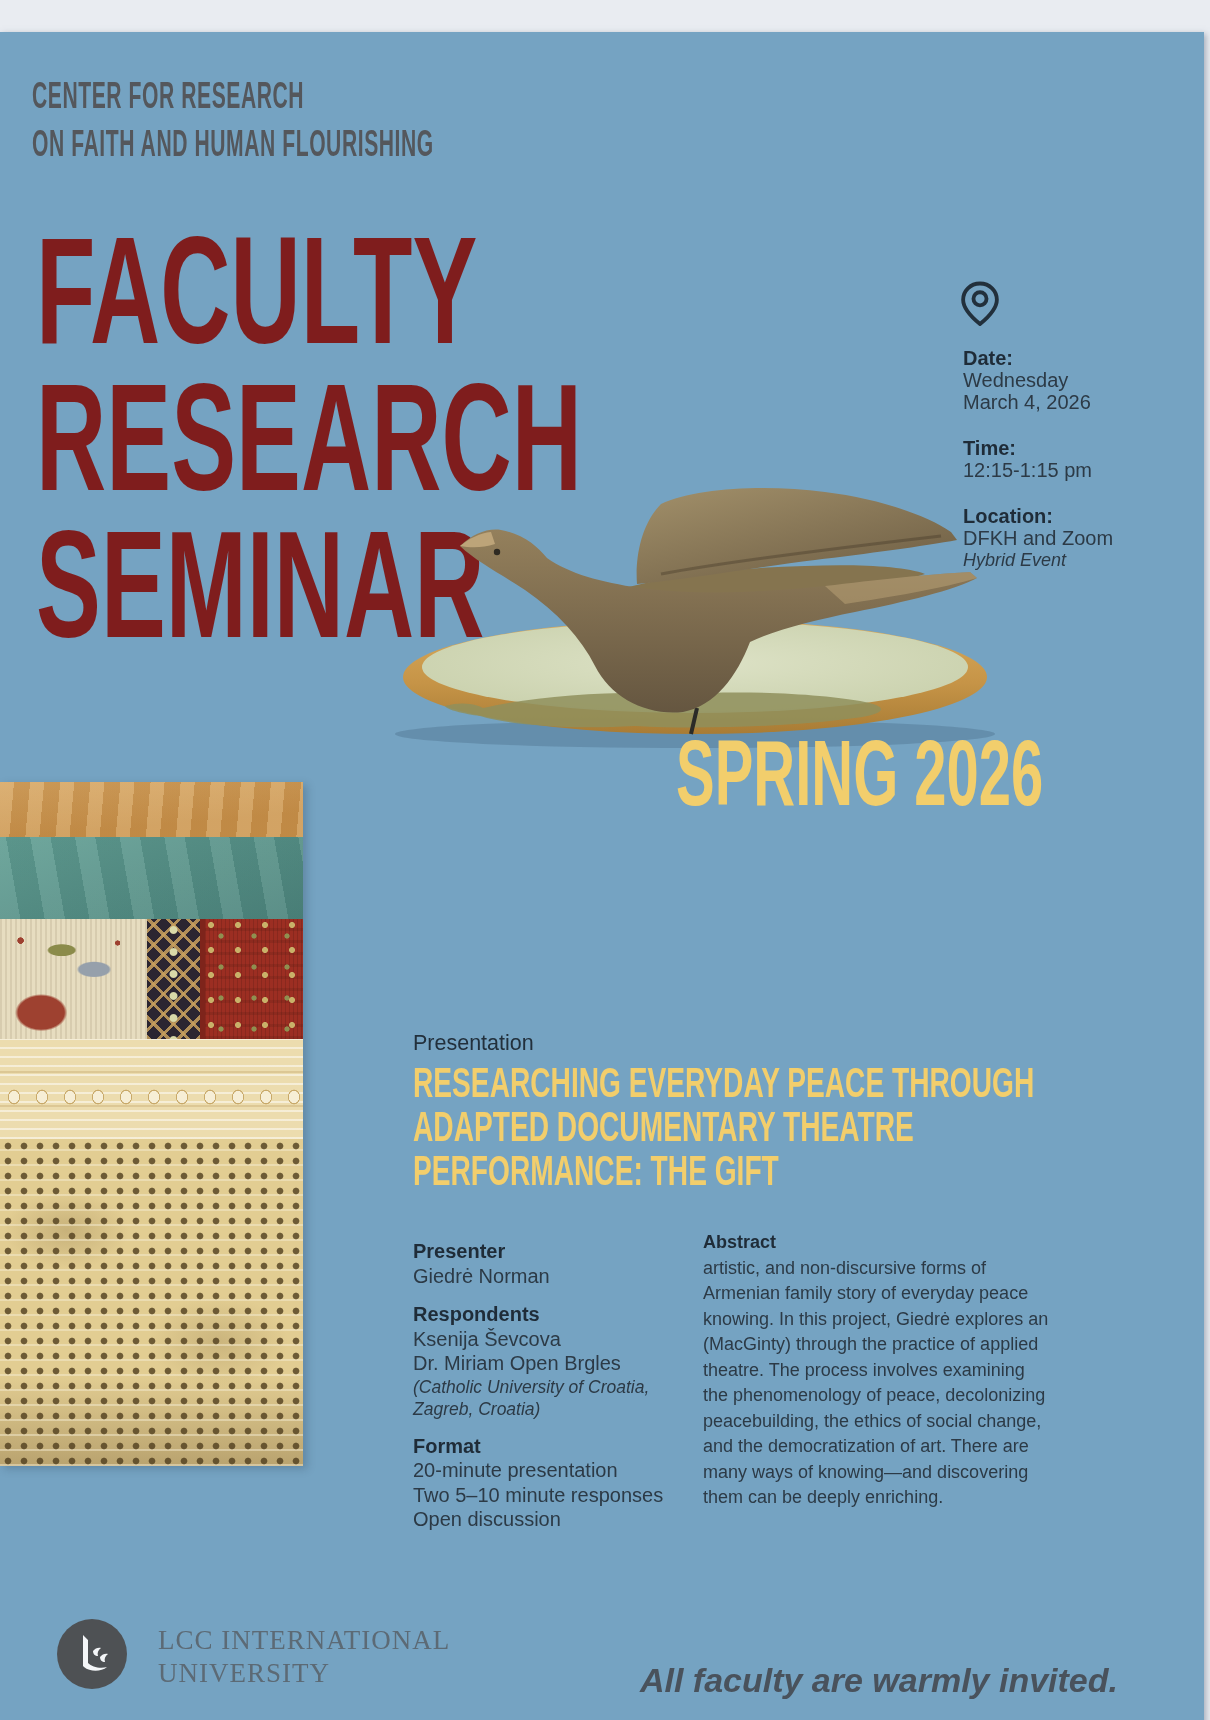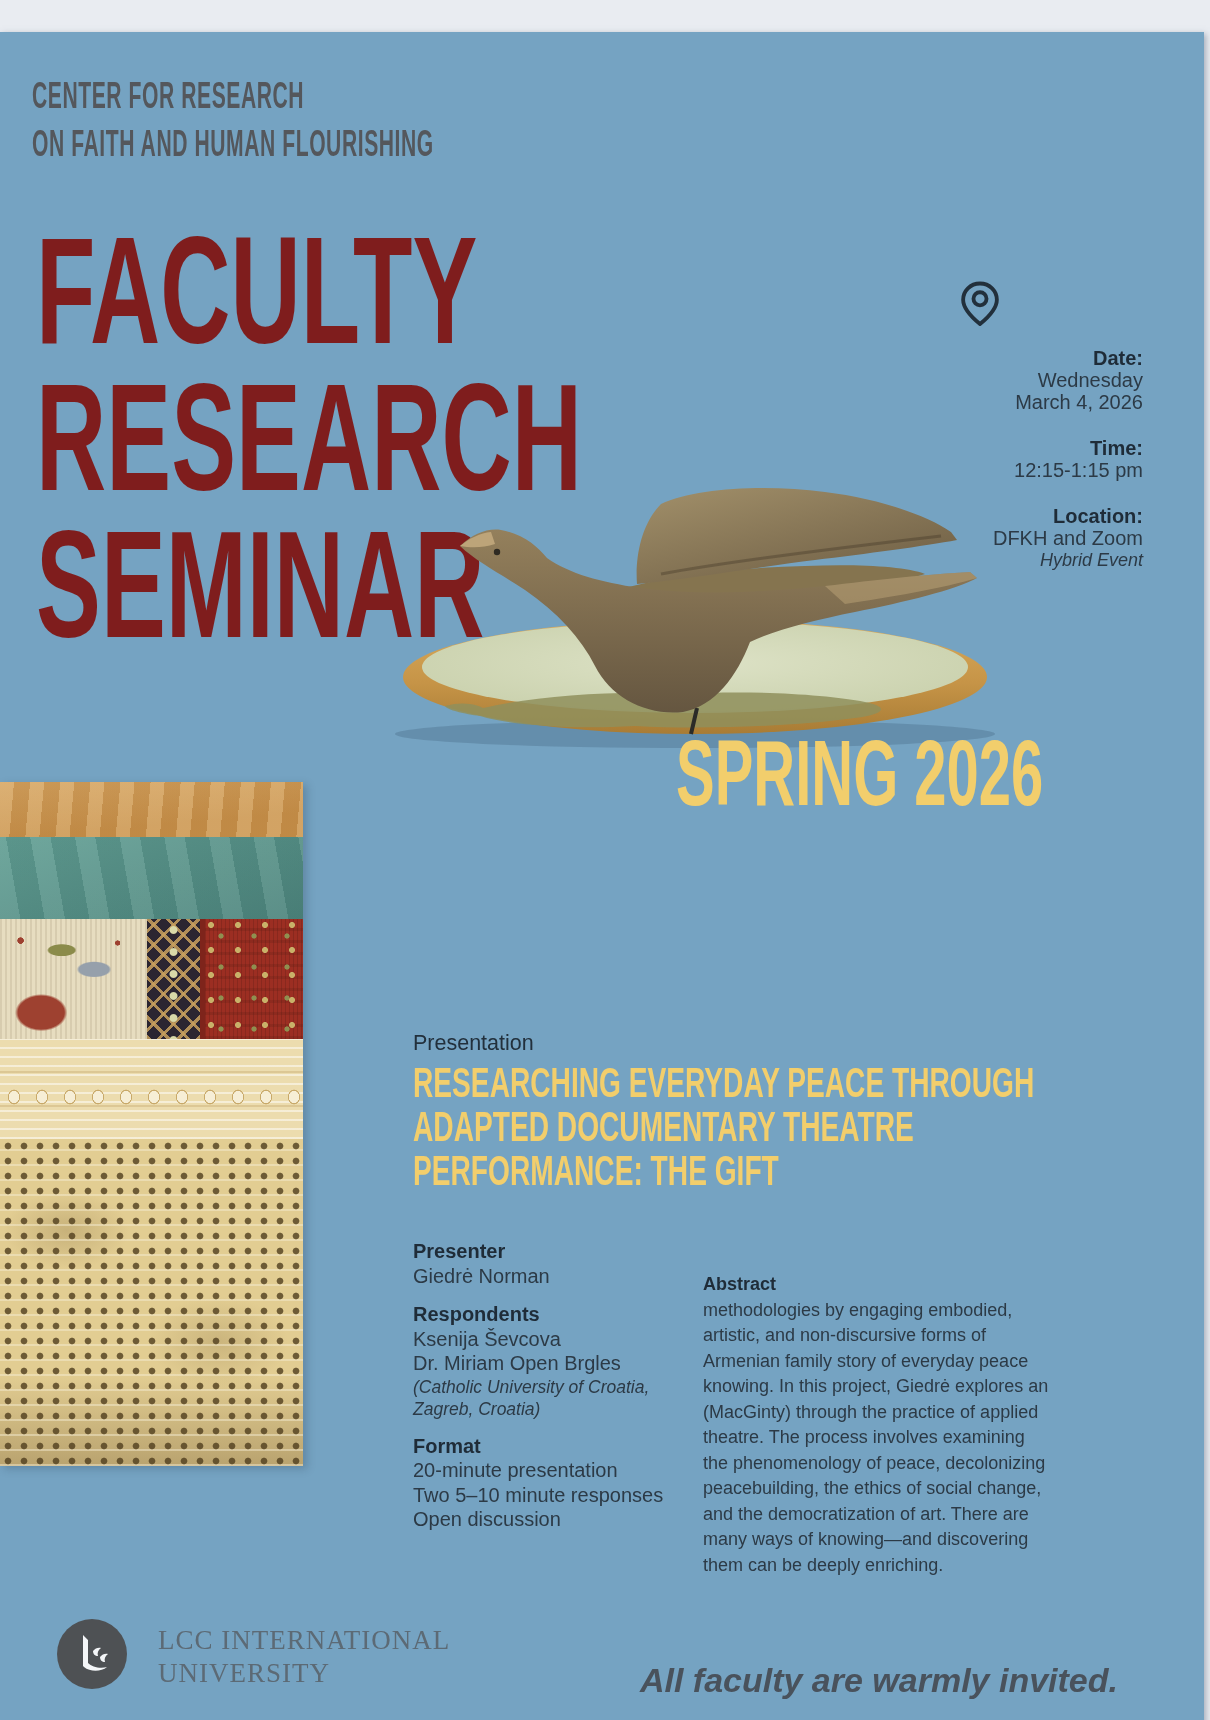--- a/index.html
+++ b/index.html
@@ -29,21 +29,21 @@
     position:absolute; left:36px; top:185px;
     font-size:152px; line-height:147px; font-weight:bold;
     color:#7f1d1d;
   }
   .main-title .cond { transform:scaleX(.64); }
 
   
   .pin-wrap { position:absolute; left:957px; top:247px; width:46px; height:58px; }
   .info-col {
     position:absolute; left:963px; top:315px; width:180px;
-    color:#2c3a46; font-size:20px; line-height:22px;text-align:right;
+    color:#2c3a46; font-size:20px; line-height:22px;
   }
   .info-block { margin-bottom:24px; }
   .info-label { font-weight:bold; color:#1f2c38; }
   .info-note { font-style:italic; font-size:18px; color:#2c3a46; }
 
   
   .sculpture { position:absolute; left:385px; top:430px; width:620px; height:295px; }
 
   
   .season {
@@ -131,21 +131,21 @@
 
   .left-col {
     position:absolute; left:413px; top:1207px; width:280px;
     font-size:20px; line-height:24.5px; color:#2c3a46;
   }
   .left-col .block { margin-bottom:14px; }
   .col-label { font-weight:bold; color:#1f2c38; }
   .affil { font-style:italic; font-size:17.5px; line-height:22px; }
 
   .right-col {
-    position:absolute; left:703px; top:1240px; width:360px;
+    position:absolute; left:703px; top:1198px; width:360px;
     font-size:18px; line-height:25.5px; color:#2c3a46;
   }
   .right-col .abs-line { white-space:nowrap; }
 
   
   .logo-circle { position:absolute; left:57px; top:1587px; width:70px; height:70px; }
   .uni-name {
     position:absolute; left:158px; top:1592px;
     font-family:"Liberation Serif","DejaVu Serif",serif;
     font-size:27px; line-height:33px; color:#5c6a75; letter-spacing:1px;
@@ -270,21 +270,20 @@
       <div class="block">
         <div class="col-label">Format</div>
         <div>20-minute presentation</div>
         <div>Two 5–10 minute responses</div>
         <div>Open discussion</div>
       </div>
     </div>
 
     <div class="right-col">
       <div class="col-label">Abstract</div>
-      <div class="abs-line">methodologies by engaging embodied,</div>
       <div class="abs-line">artistic, and non-discursive forms of</div>
       <div class="abs-line">Armenian family story of everyday peace</div>
       <div class="abs-line">knowing. In this project, Giedrė explores an</div>
       <div class="abs-line">(MacGinty) through the practice of applied</div>
       <div class="abs-line">theatre. The process involves examining</div>
       <div class="abs-line">the phenomenology of peace, decolonizing</div>
       <div class="abs-line">peacebuilding, the ethics of social change,</div>
       <div class="abs-line">and the democratization of art. There are</div>
       <div class="abs-line">many ways of knowing—and discovering</div>
       <div class="abs-line">them can be deeply enriching.</div>

